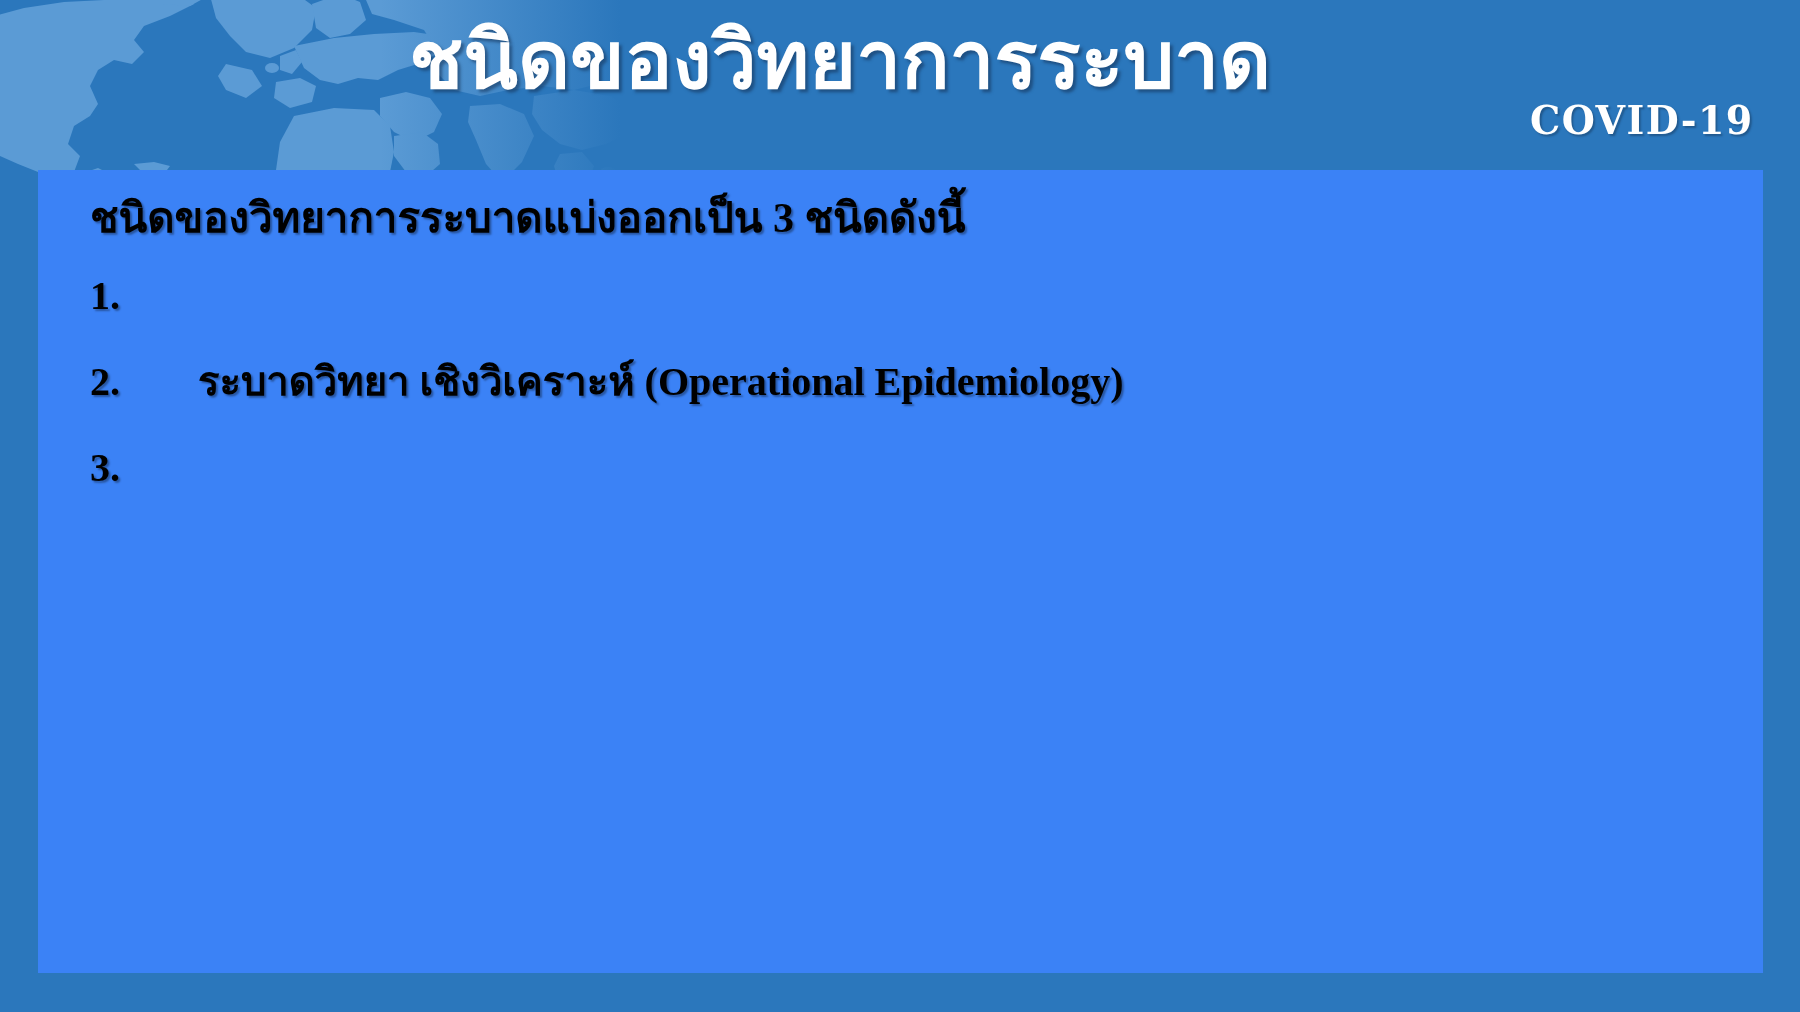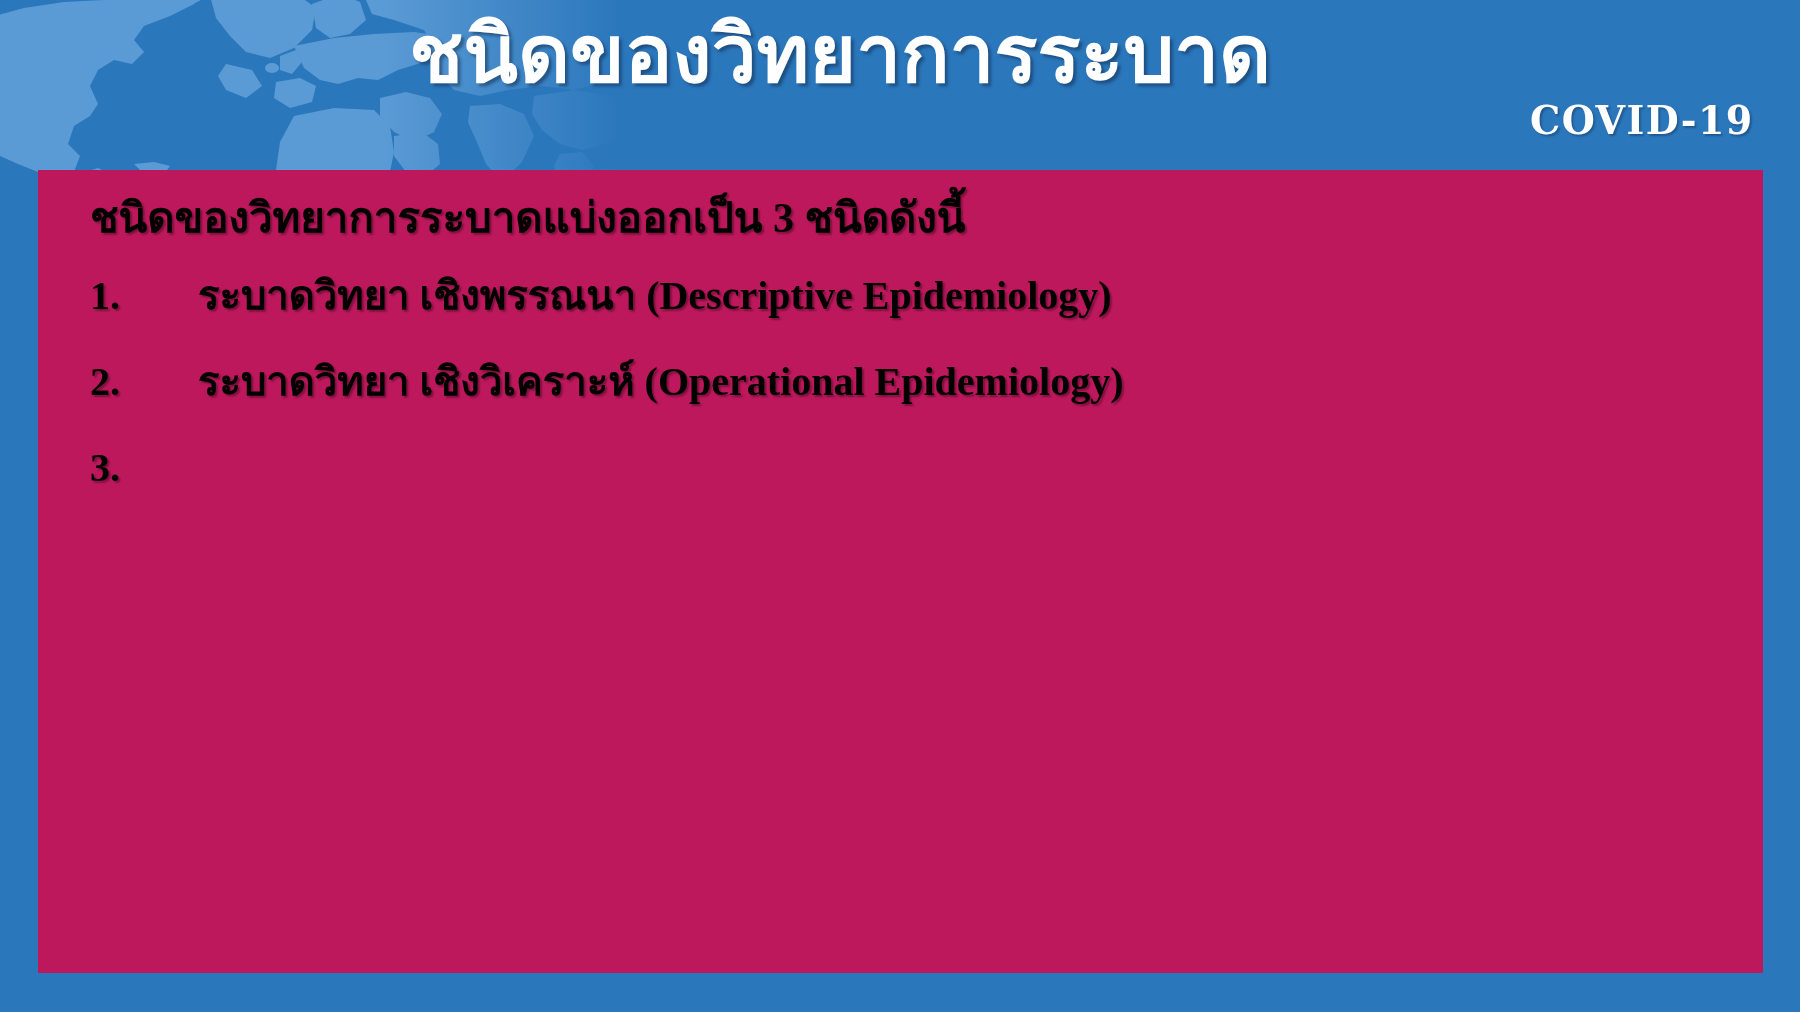--- a/index.html
+++ b/index.html
@@ -54,21 +54,21 @@
     width: 1800px;
     height: 176px;
   }
   .slide-title {
     position: absolute;
     left: 340px;
     top: 14px;
     width: 1000px;
     text-align: center;
     color: #ffffff;
-    font-family: Liberation Mono, monospace;
+    font-family: Liberation Sans, sans-serif;
     font-weight: bold;
     font-size: 80px;
     line-height: 1.18;
     letter-spacing: 0px;
     white-space: nowrap;
     text-shadow: 3px 3px 3px rgba(20, 50, 85, 0.55);
   }
   .covid-badge {
     position: absolute;
     left: 1530px;
@@ -84,21 +84,21 @@
     transform-origin: left top;
   }
 
   
   .content-panel {
     position: absolute;
     left: 38px;
     top: 170px;
     width: 1725px;
     height: 803px;
-    background: #be185d;
+    background: #3b82f6;
     box-shadow: 0 0 0 0 rgba(0,0,0,0);
   }
 
   .body-block {
     position: absolute;
     left: 52px;
     top: 22px;
     right: 24px;
   }
 
@@ -219,21 +219,20 @@
   </div>
 
   <div class="content-panel">
     <div class="body-block">
 
       <p class="lead-line">ชนิดของวิทยาการระบาดแบ่งออกเป็น 3 ชนิดดังนี้</p>
 
       <ul class="list">
         <li class="list-item">
           <span class="list-marker">1.</span>
-          <span class="list-text">ระบาดวิทยา เชิงพรรณนา (Descriptive Epidemiology)</span>
         </li>
         <li class="list-item">
           <span class="list-marker">2.</span>
           <span class="list-text">ระบาดวิทยา เชิงวิเคราะห์ (Operational Epidemiology)</span>
         </li>
         <li class="list-item">
           <span class="list-marker">3.</span>
         </li>
       </ul>
 

